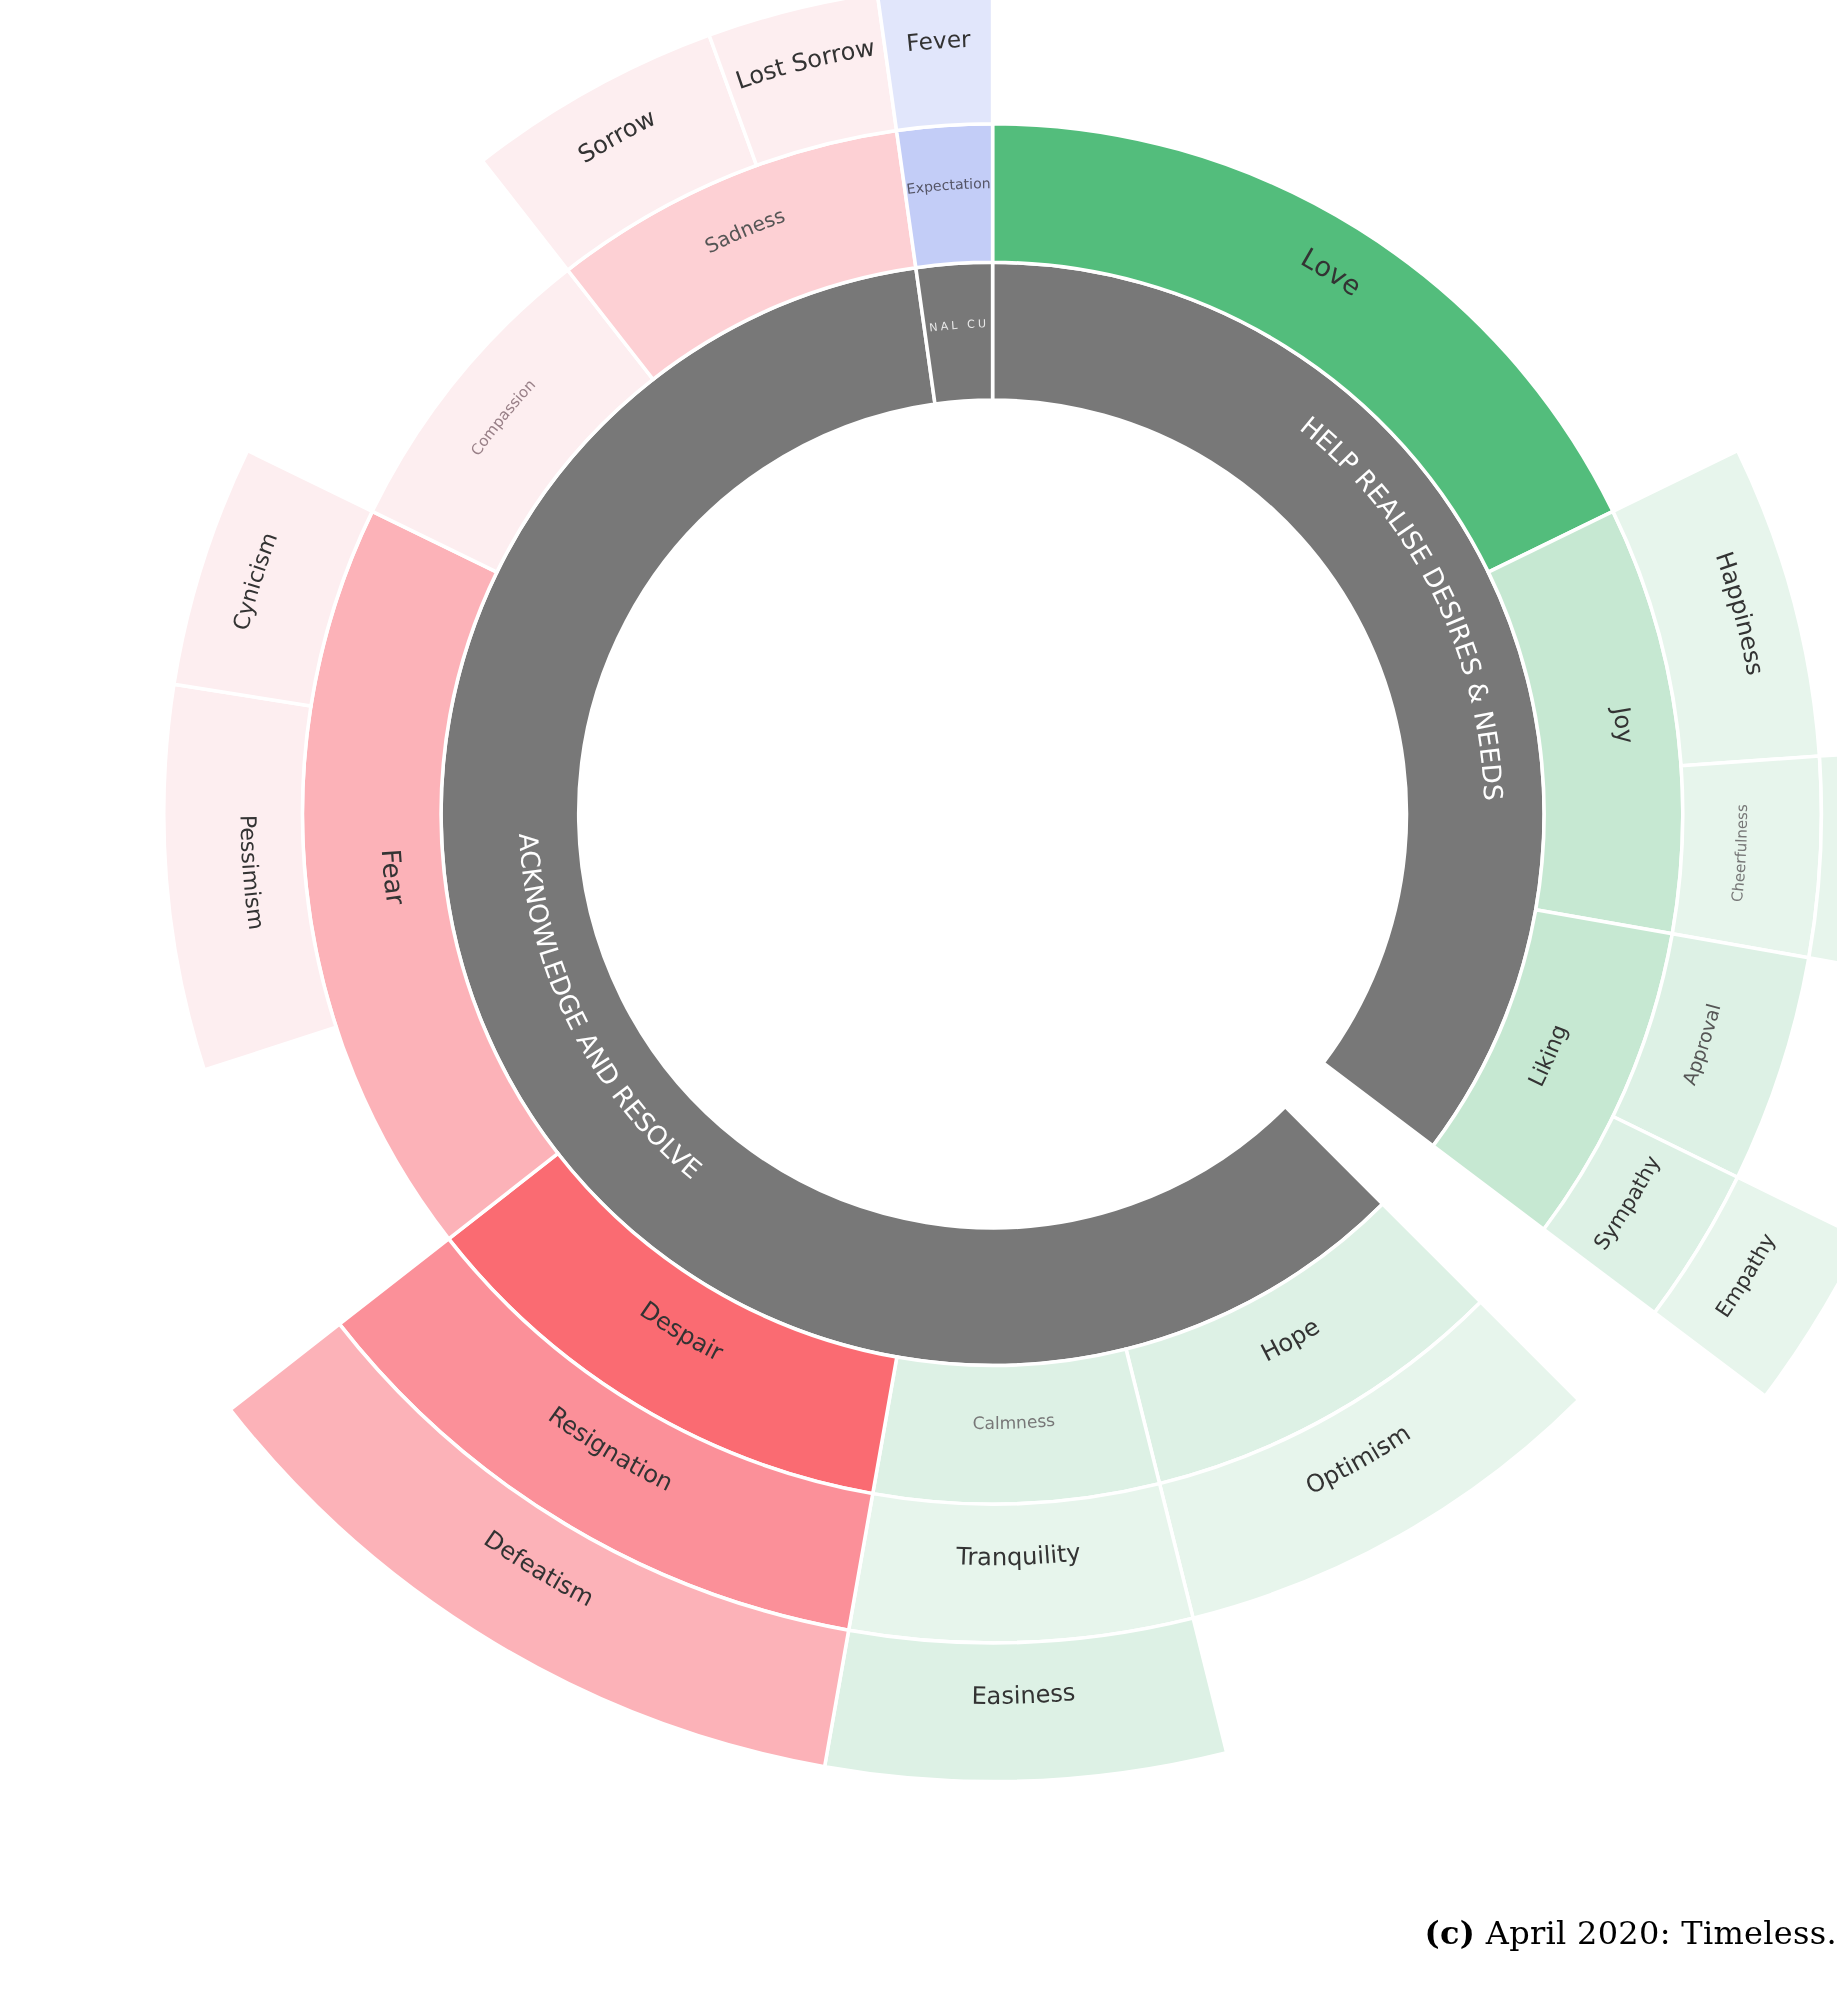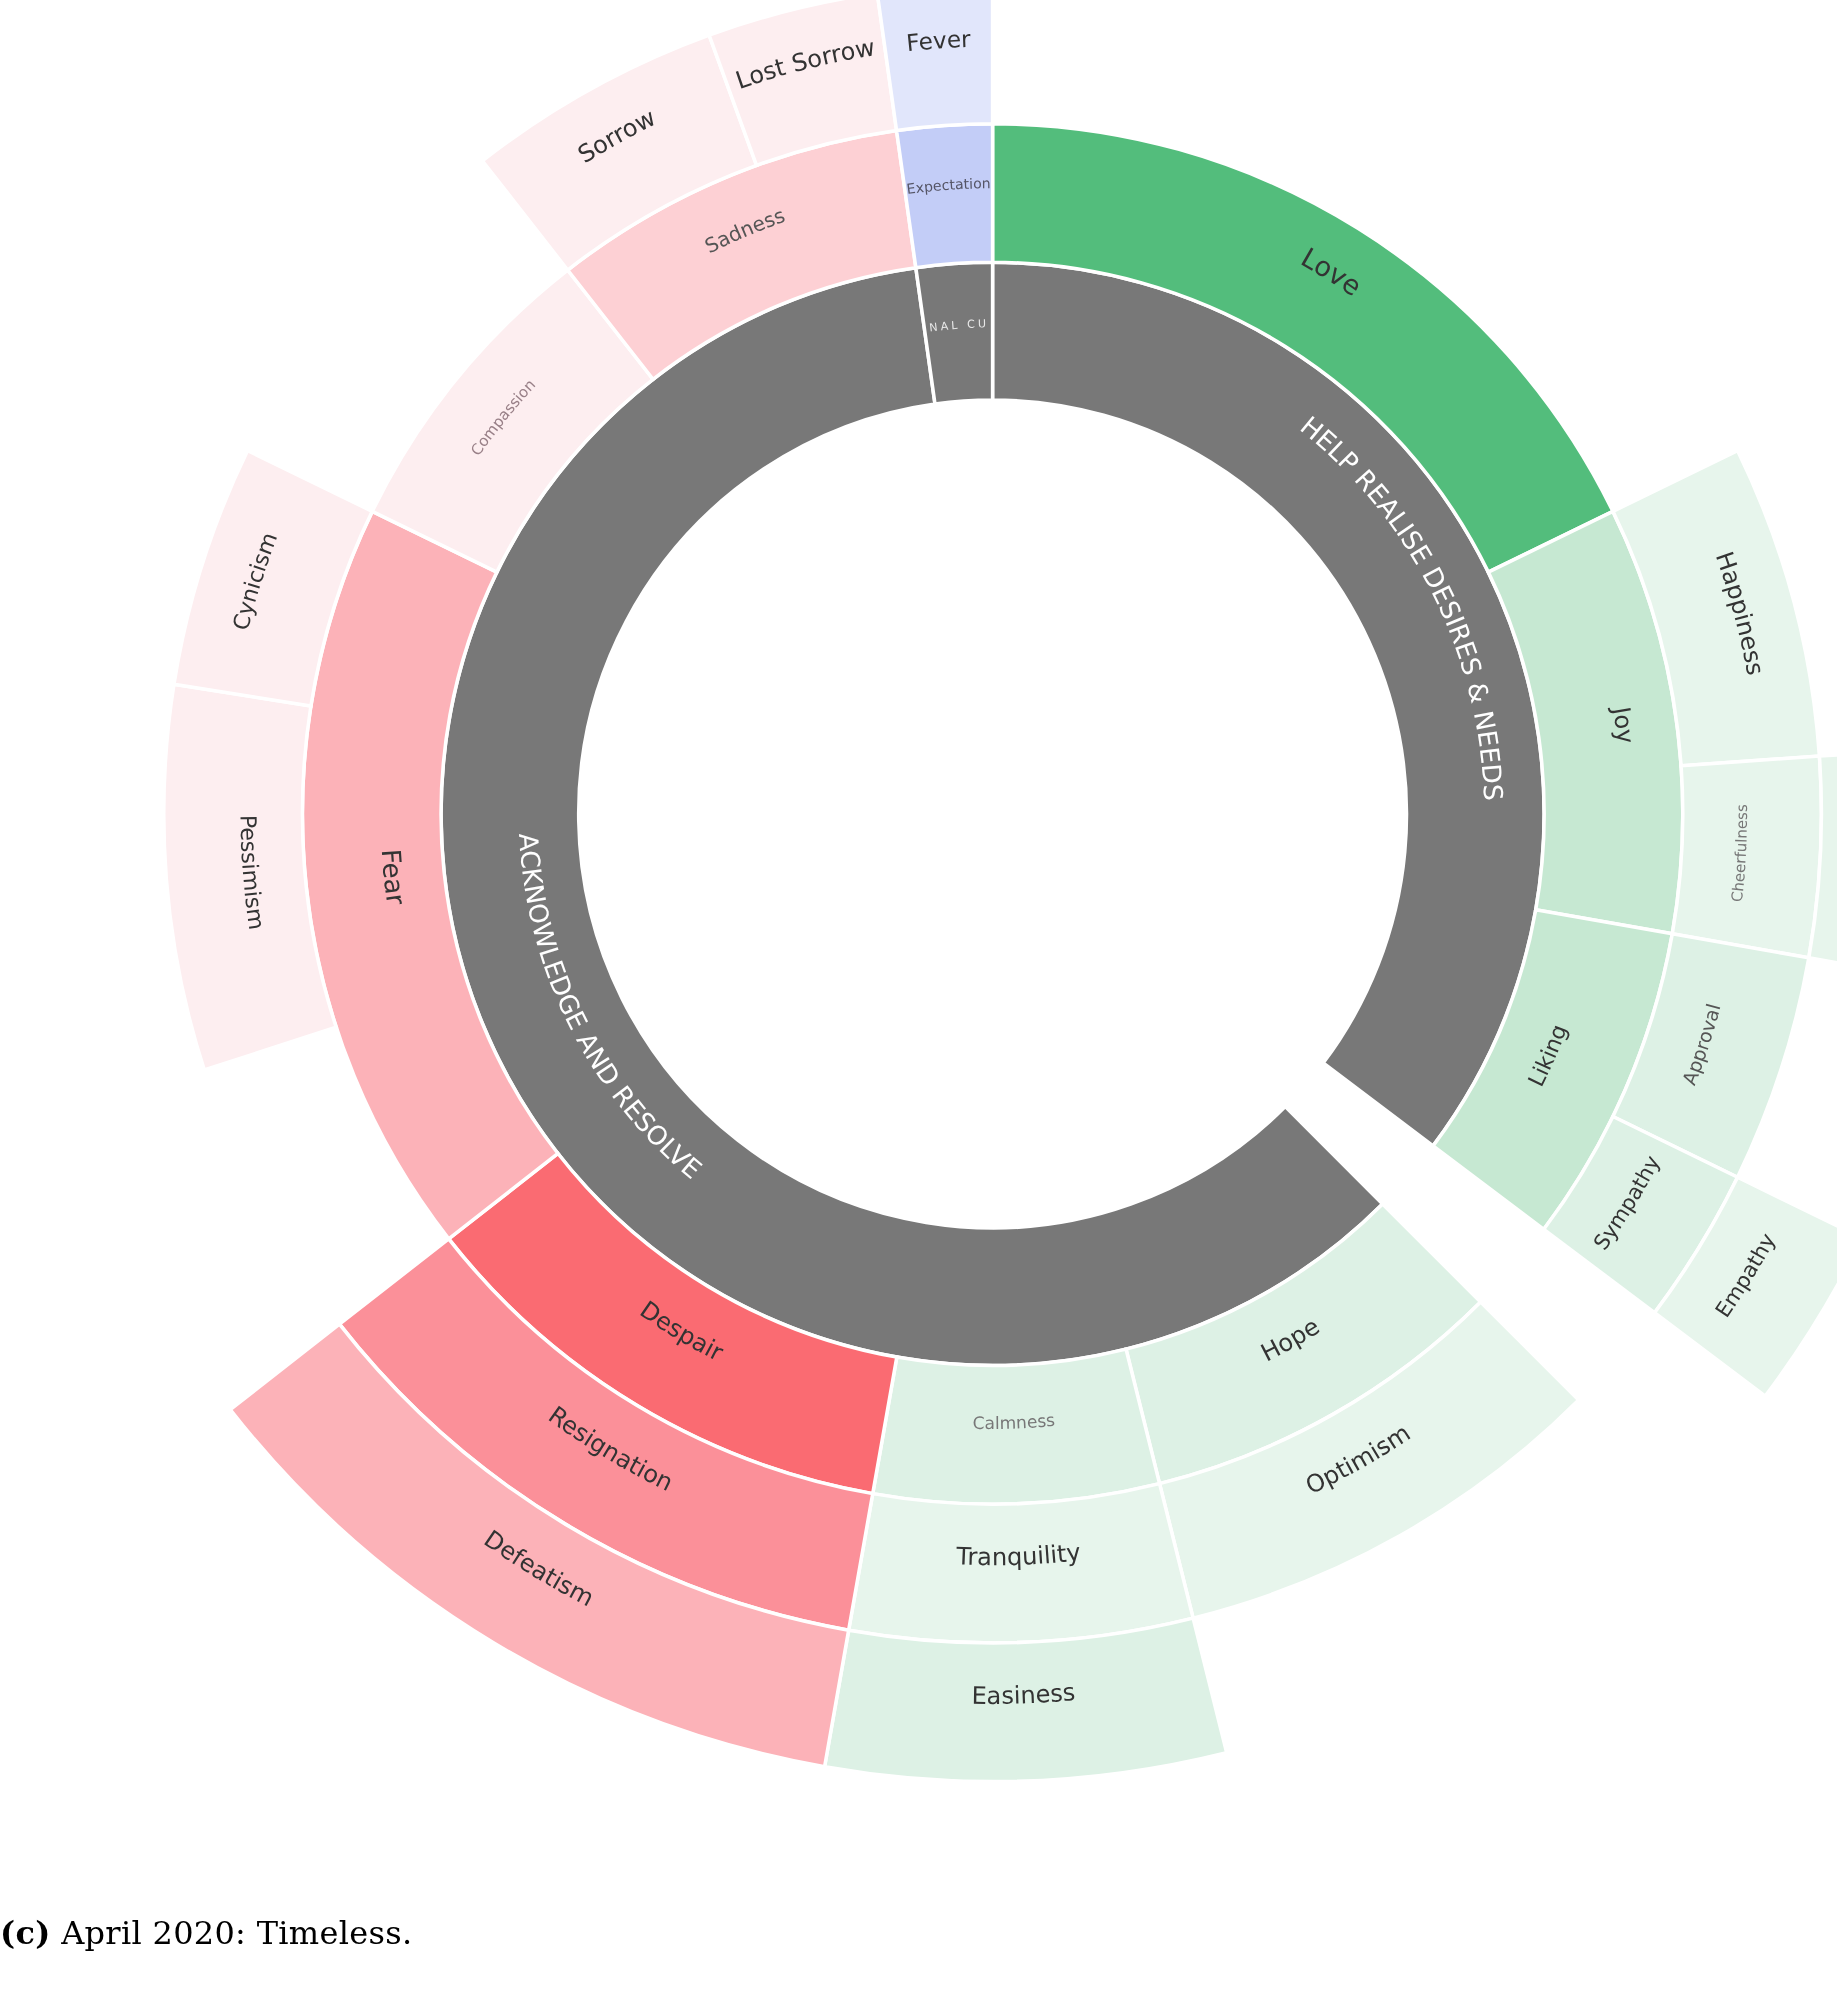--- a/index.html
+++ b/index.html
@@ -9,21 +9,21 @@
     font-family:"DejaVu Sans","Liberation Sans",sans-serif;
     overflow:hidden;position:relative;
   }
   #figure{position:absolute;left:0;top:0;width:1837px;height:1879px;}
   svg{display:block;width:100%;height:100%;}
   .seg{stroke:#ffffff;stroke-width:7;}
   .seg-hub{stroke:#ffffff;stroke-width:7;}
   .arclabel{font-family:"DejaVu Sans","Liberation Sans",sans-serif;}
   #caption{
     position:absolute;left:0;top:1914px;width:1837px;
-    text-align:left;
+    text-align:right;
     font-family:"DejaVu Serif","Liberation Serif",serif;
     font-size:32px;color:#000000;letter-spacing:0.3px;
   }
   #caption b{font-weight:700;}
 </style>
 </head>
 <body>
 
 <div id="figure">
   <svg id="sunburst" viewBox="0 0 3657 3740" preserveAspectRatio="xMidYMid meet">

